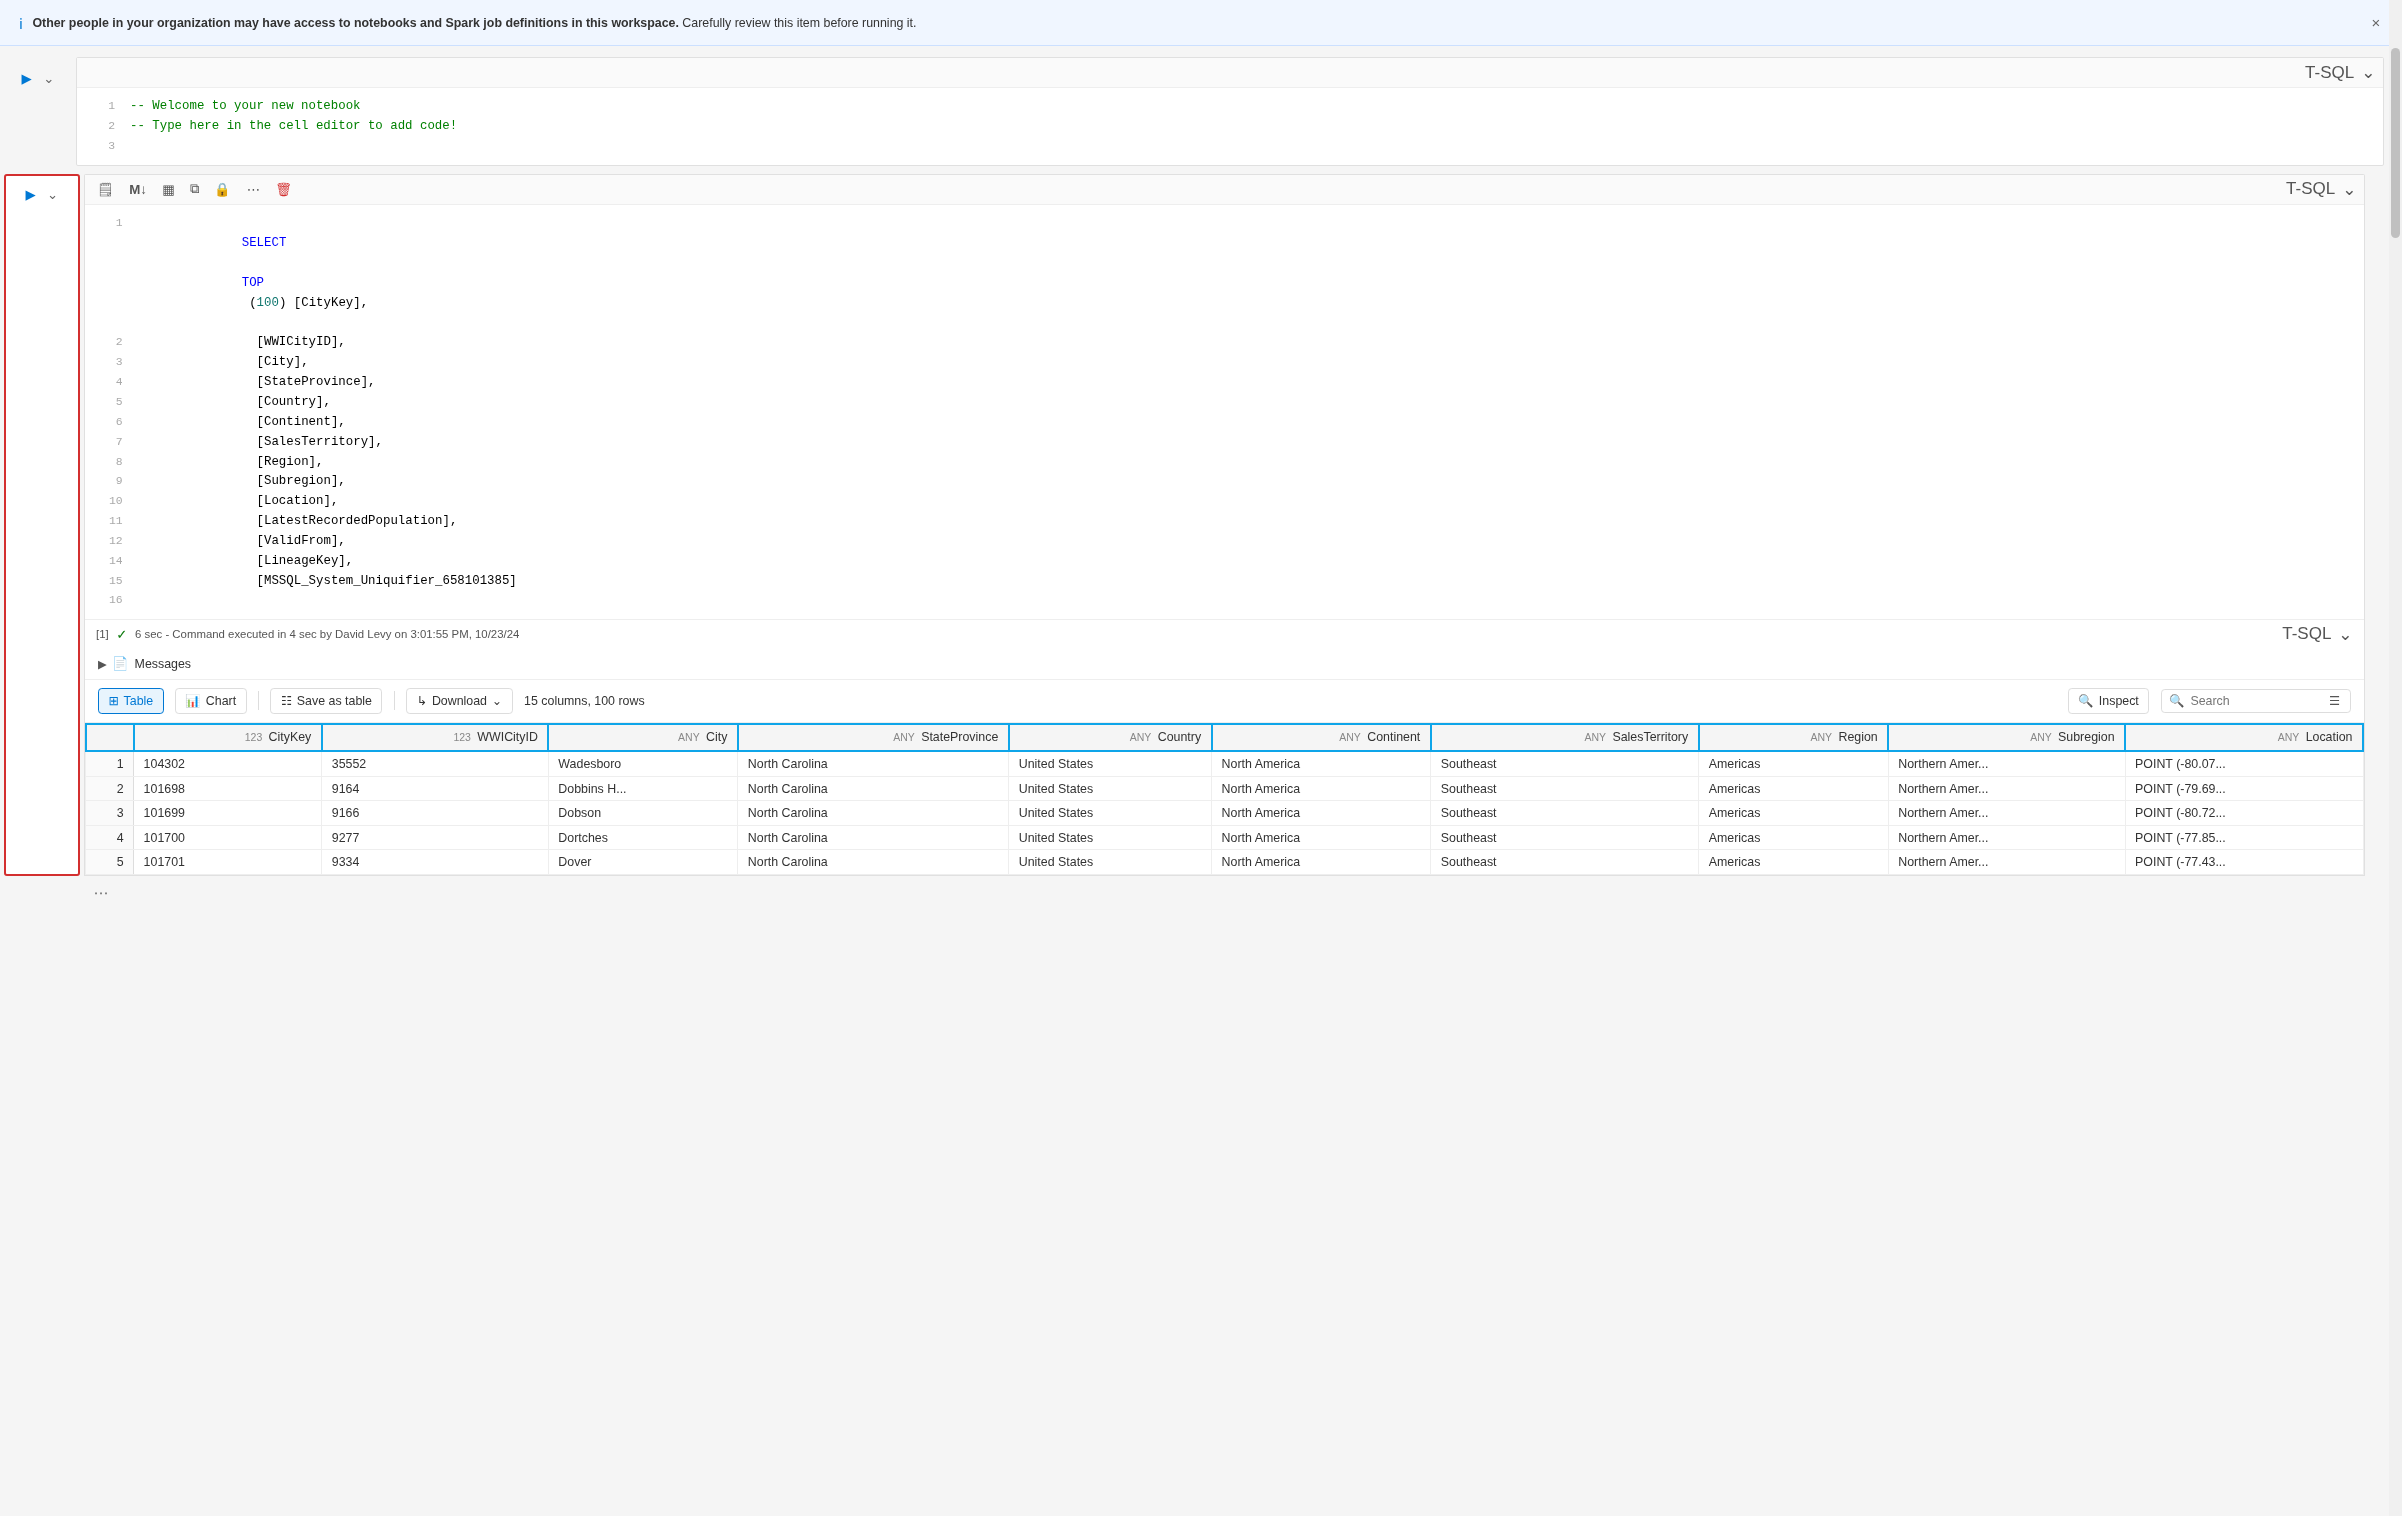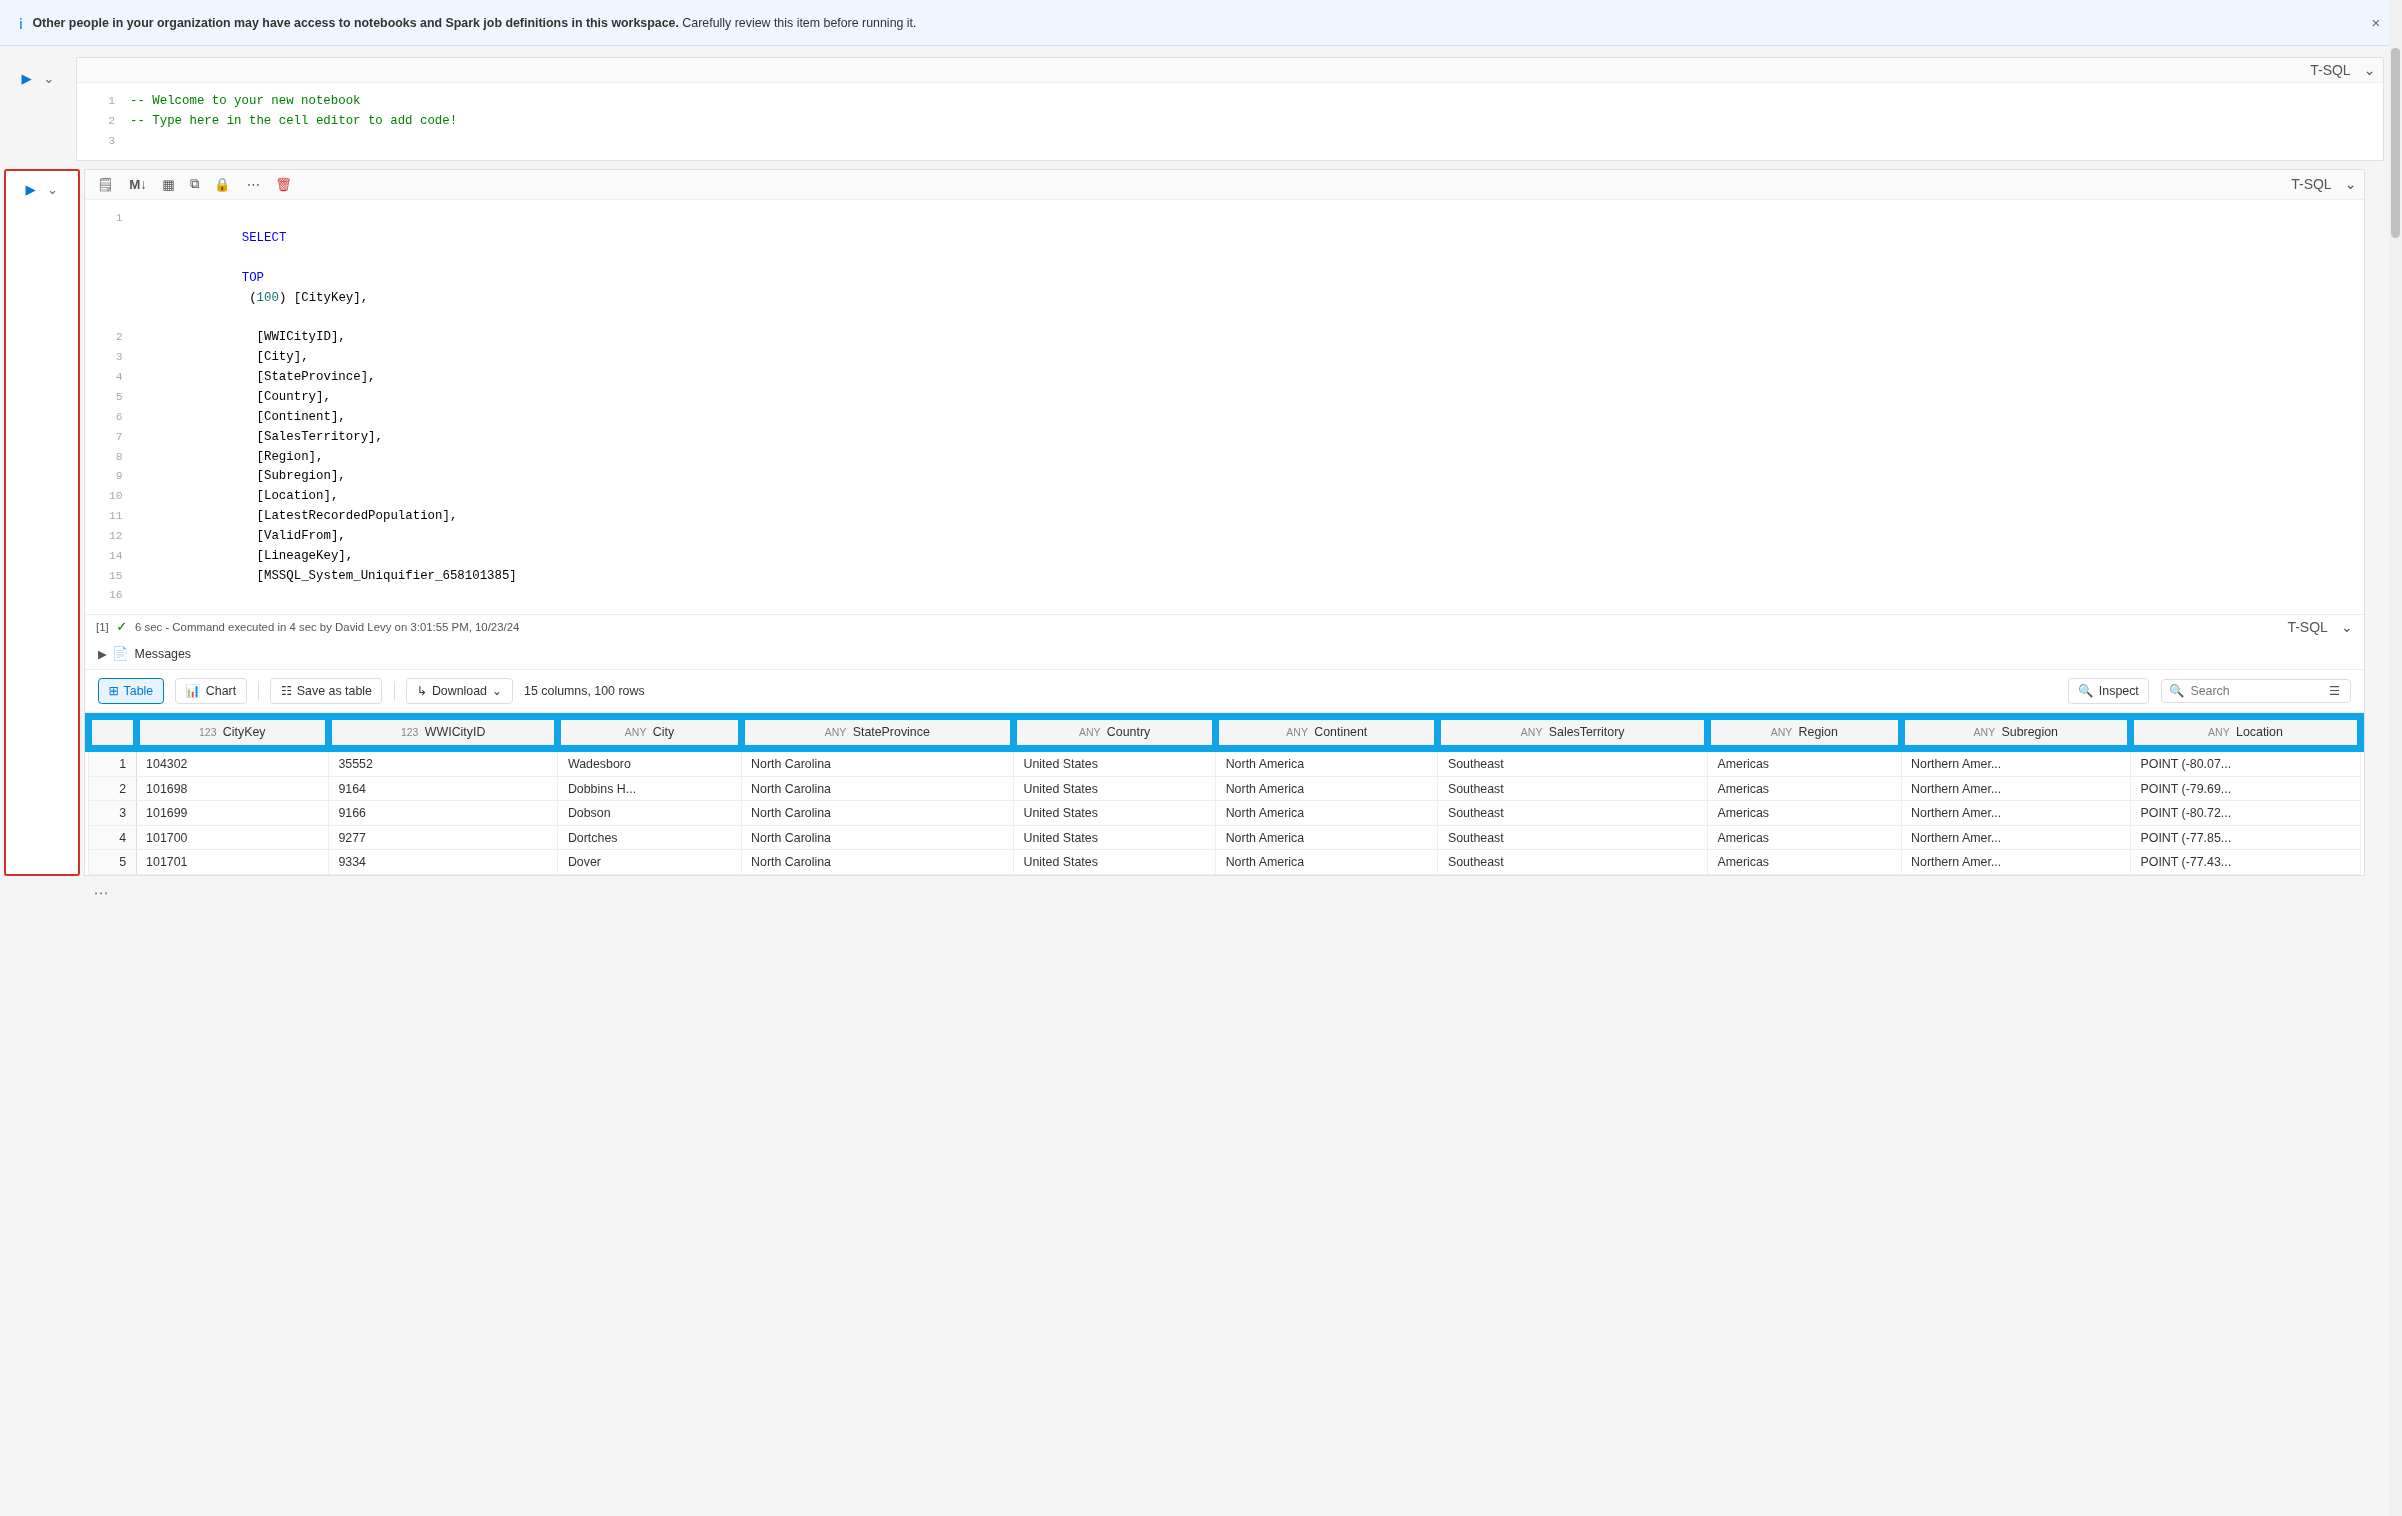--- a/index.html
+++ b/index.html
@@ -133,25 +133,25 @@
       background: none;
       border: none;
       cursor: pointer;
       color: #555;
       font-size: 13.3px;
       padding: 2.9px 4.8px;
       border-radius: 2.9px;
     }
 
     .tsql-badge {
-      font-size: 14px;
+      font-size: 17px;
       color: #555;
       display: flex;
       align-items: center;
-      gap: 13px;
+      gap: 7px;
     }
 
     
     .code-editor {
       padding: 9.5px 0;
       font-family: 'Consolas', 'Courier New', monospace;
       font-size: 12.4px;
     }
 
     .code-line {
@@ -333,23 +333,23 @@
     }
 
     .data-table {
       border-collapse: collapse;
       width: 100%;
       font-size: 12.4px;
     }
 
     .data-table th {
       background: #f5f5f5;
-      border: 7px solid #0ea5e9;
+      border: 2px solid #0ea5e9;
       padding: 5.7px 9.5px;
-      text-align: center;
+      text-align: right;
       font-weight: 500;
       white-space: nowrap;
       position: sticky;
       top: 0;
       z-index: 1;
     }
 
     .data-table th .col-type {
       color: #888;
       font-size: 10.5px;

